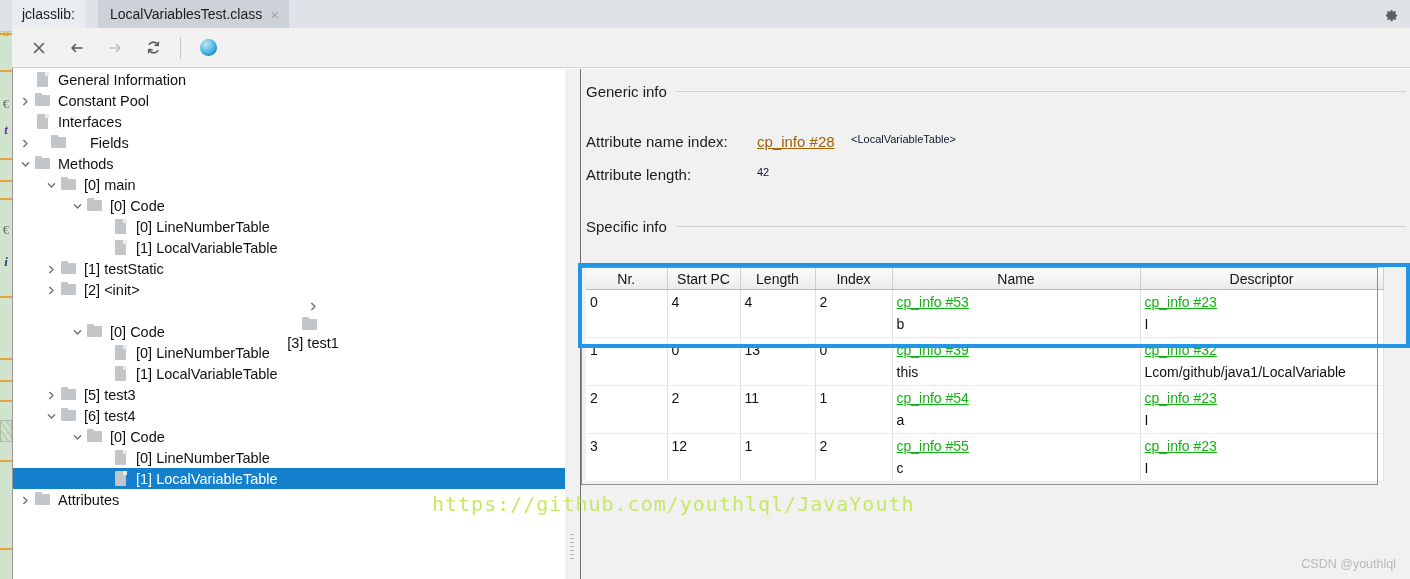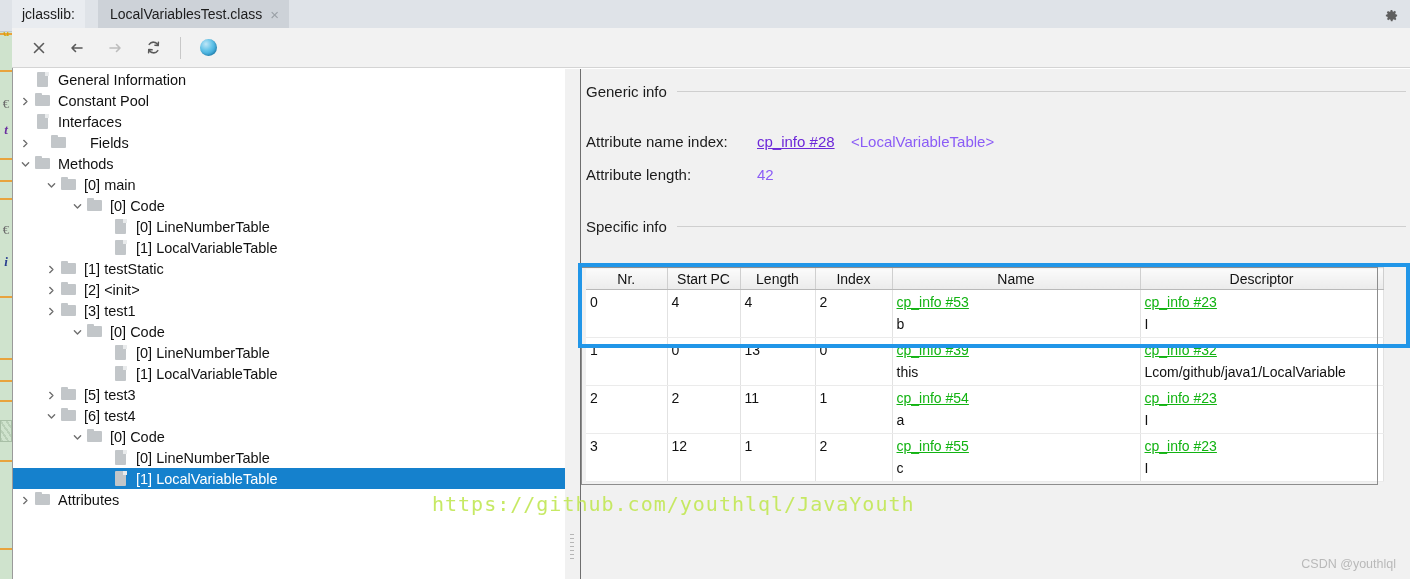--- a/index.html
+++ b/index.html
@@ -251,28 +251,28 @@
     background: #cfcfcf;
   }
   .kv-label {
     position: absolute;
     font-size: 15px;
     color: #1c1c1c;
   }
   .cp-link {
     position: absolute;
     font-size: 15px;
-    color: #6d28d9;
+    color: #a16207;
     text-decoration: underline;
     cursor: pointer;
   }
   .red-val {
     position: absolute;
-    font-size: 15px;
-    color: #8b5cf6;
+    font-size: 11px;
+    color: #0f172a;
   }
 
   
   .tbl {
     position: absolute;
     left: 5px; top: 198px;
     width: 797px;
     border-collapse: collapse;
     background: #ffffff;
     table-layout: fixed;
@@ -486,21 +486,21 @@
         <span class="ico folder"></span>
         <span>[1] testStatic</span>
       </div>
       <div class="tree-row" style="padding-left: 30px;">
         <span class="twisty"><svg width="9" height="9" viewBox="0 0 10 10">
             <path d="M3 1.5 L6.6 5 L3 8.5" stroke="#6e6e6e" stroke-width="1.5" fill="none" stroke-linecap="round" stroke-linejoin="round"></path>
           </svg></span>
         <span class="ico folder"></span>
         <span>[2] &lt;init&gt;</span>
       </div>
-      <div class="tree-row" style="padding-left: 30px;">
+      <div class="tree-row" style="padding-left: 48px; flex-direction: column;">
         <span class="twisty"><svg width="9" height="9" viewBox="0 0 10 10">
             <path d="M3 1.5 L6.6 5 L3 8.5" stroke="#6e6e6e" stroke-width="1.5" fill="none" stroke-linecap="round" stroke-linejoin="round"></path>
           </svg></span>
         <span class="ico folder"></span>
         <span>[3] test1</span>
       </div>
       <div class="tree-row" style="padding-left: 56px;">
         <span class="twisty"><svg width="9" height="9" viewBox="0 0 10 10">
             <path d="M1.5 3 L5 6.6 L8.5 3" stroke="#6e6e6e" stroke-width="1.5" fill="none" stroke-linecap="round" stroke-linejoin="round"></path>
           </svg></span>

